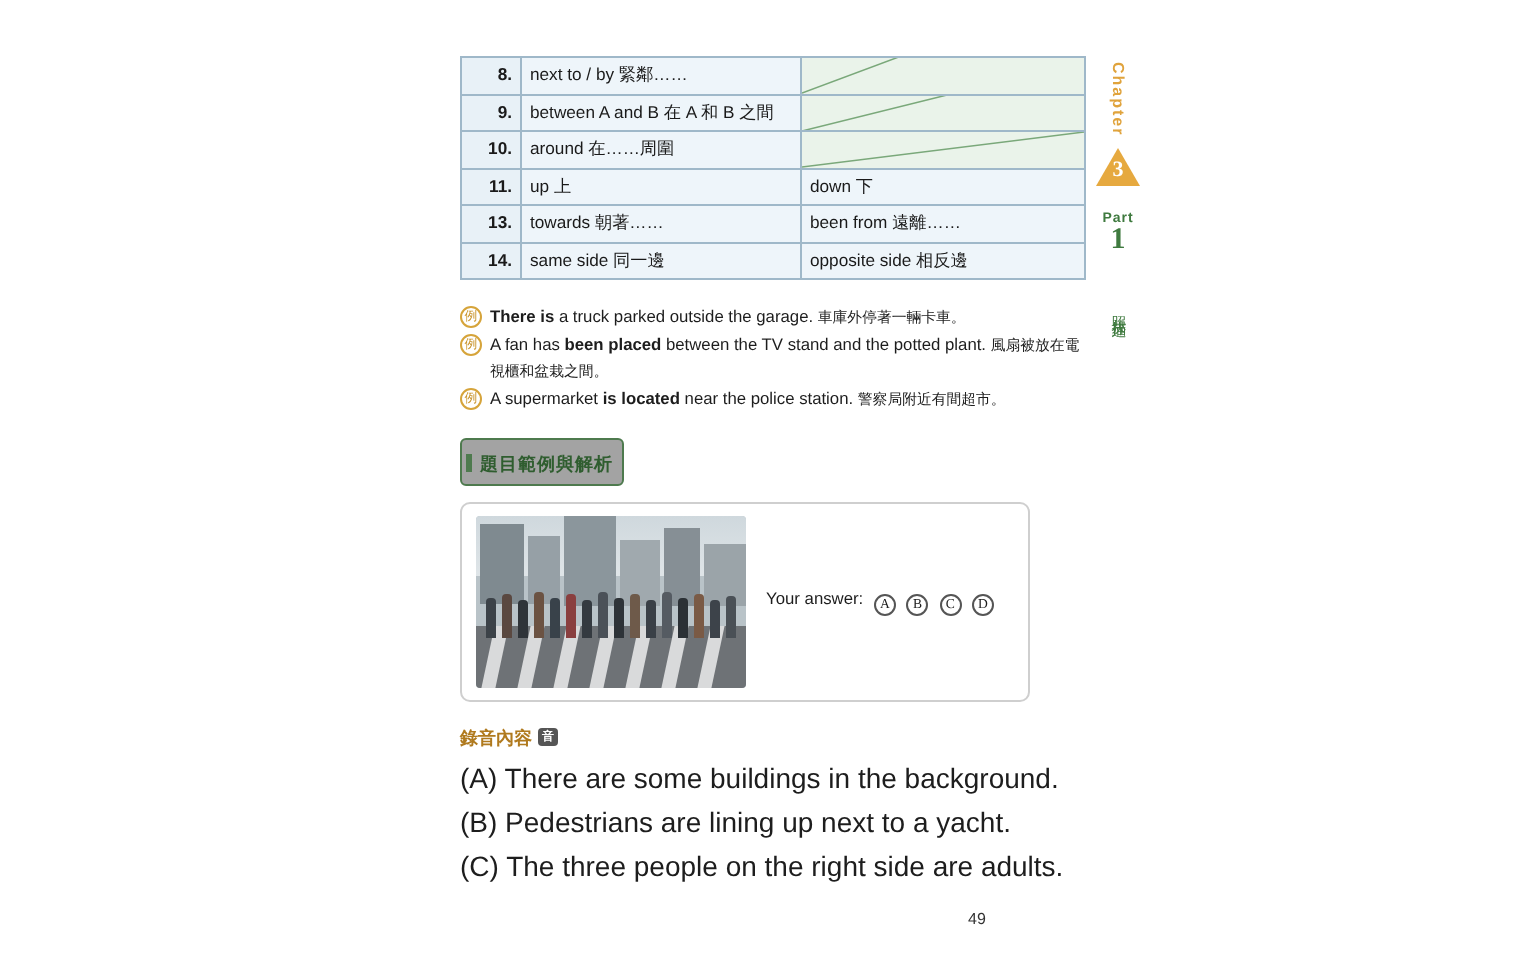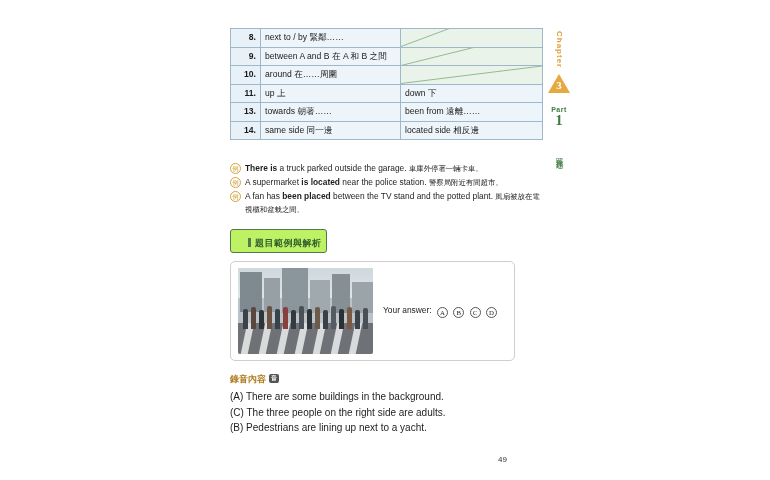--- a/index.html
+++ b/index.html
@@ -73,21 +73,21 @@
   }
 
   
   .para {
     margin-top: 9px;
     font-size: 8.2px;
     line-height: 1.5;
     color: #1d1d1d;
   }
   .examples {
-    margin-top: 22px;
+    margin-top: 12px;
   }
   .ex-row {
     display: flex;
     align-items: flex-start;
     font-size: 8.4px;
     line-height: 1.45;
     color: #1d1d1d;
     margin-bottom: 1.5px;
   }
   .ex-mark {
@@ -106,22 +106,22 @@
   }
   .ex-text b { font-weight: bold; }
   .ex-text .zh { font-size: 7.4px; }
 
   
   .section-head {
     margin-top: 12px;
     display: inline-block;
     border: 1px solid #4e7a4e;
     border-radius: 3px;
-    padding: 2px 4px 2px 17px;
-    background: #bef264;
+    padding: 2px 4px 2px 2px;
+    background: #a3a3a3;
   }
   .section-head .bar {
     display: inline-block;
     width: 3px; height: 9px;
     background: #4e7a4e;
     vertical-align: -1px;
     margin-right: 4px;
   }
   .section-head span.txt {
     font-size: 9px;
@@ -184,27 +184,27 @@
     color: #fff;
     font-size: 6px;
     border-radius: 2px;
     padding: 0 2px;
     vertical-align: 2px;
     margin-left: 3px;
     font-family: "Liberation Sans", sans-serif;
   }
   .script-lines {
     margin-top: 3px;
-    font-size: 10px;
+    font-size: 14px;
     line-height: 1.55;
     color: #1d1d1d;
   }
   .page-num {
     position: absolute;
-    left: 498px;
+    left: 484px;
     top: 455px;
     font-size: 8px;
     color: #333;
   }
 
   
   .side-tab {
     position: absolute;
     left: 548px;
     top: 30px;
@@ -317,38 +317,38 @@
           <td class="col-b">down 下</td>
         </tr>
         <tr>
           <td class="num">13.</td>
           <td class="col-a">towards 朝著……</td>
           <td class="col-b">been from 遠離……</td>
         </tr>
         <tr>
           <td class="num">14.</td>
           <td class="col-a">same side 同一邊</td>
-          <td class="col-b">located side 相反邊</td>
+          <td class="col-b">opposite side 相反邊</td>
         </tr>
       </tbody>
     </table>
 
 
     <div class="examples">
       <div class="ex-row">
         <span class="ex-mark">例</span>
         <span class="ex-text"><b>There is</b> a truck parked outside the garage. <span class="zh">車庫外停著一輛卡車。</span></span>
       </div>
       <div class="ex-row">
         <span class="ex-mark">例</span>
-        <span class="ex-text">A supermarket <b>is located</b> near the police station. <span class="zh">警察局附近有間超市。</span></span>
+        <span class="ex-text">A fan has <b>been placed</b> between the TV stand and the potted plant. <span class="zh">風扇被放在電視櫃和盆栽之間。</span></span>
       </div>
       <div class="ex-row">
         <span class="ex-mark">例</span>
-        <span class="ex-text">A fan has <b>been placed</b> between the TV stand and the potted plant. <span class="zh">風扇被放在電視櫃和盆栽之間。</span></span>
+        <span class="ex-text">A supermarket <b>is located</b> near the police station. <span class="zh">警察局附近有間超市。</span></span>
       </div>
     </div>
 
     <div class="section-head">
       <span class="bar"></span><span class="txt">題目範例與解析</span>
     </div>
 
     <div class="qcard">
       <div class="photo">
         <div class="sky"></div>
@@ -393,22 +393,22 @@
         <span class="opt">D</span>
       </div>
     </div>
 
     <div class="script-title">
       <span>錄音內容</span><span class="audio-chip">音</span>
     </div>
 
     <div class="script-lines">
       <div>(A) There are some buildings in the background.</div>
+      <div>(B) Pedestrians are lining up next to a yacht.</div>
       <div>(C) The three people on the right side are adults.</div>
-      <div>(B) Pedestrians are lining up next to a yacht.</div>
     </div>
 
   </div>
 
   <div class="side-tab">
     <div class="chapter-word">Chapter</div>
     <div class="chapter-badge">
       <div class="tri"></div>
       <div class="numtxt">3</div>
     </div>

